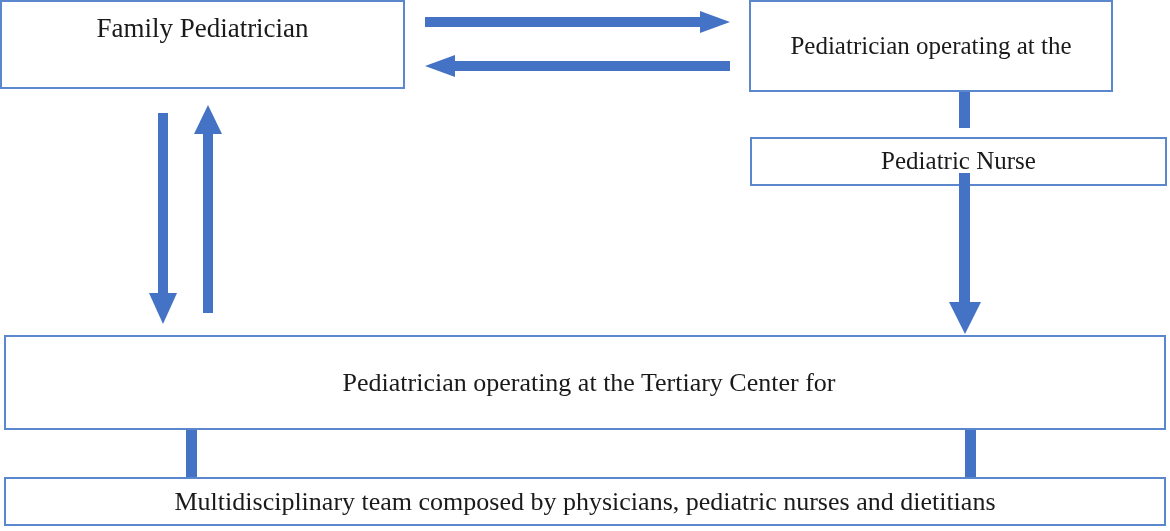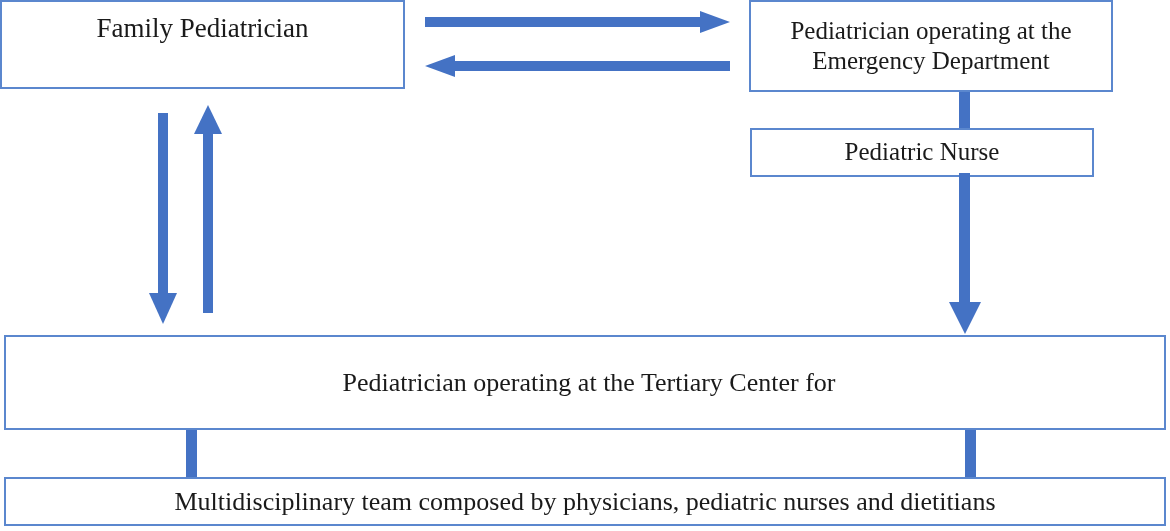--- a/index.html
+++ b/index.html
@@ -41,21 +41,21 @@
     align-items: flex-start;
   }
   #box-family-pediatrician .node-label { padding-top: 10px; font-size: 27px; }
 
   #box-ed-pediatrician {
     left: 749px; top: 0px; width: 364px; height: 92px;
   }
   #box-ed-pediatrician .node-label { font-size: 25px; }
 
   #box-pediatric-nurse {
-    left: 750px; top: 128px; width: 344px; height: 49px;
+    left: 750px; top: 137px; width: 417px; height: 49px;
   }
   #box-pediatric-nurse .node-label { font-size: 25px; }
 
   #box-tertiary-center {
     left: 4px; top: 335px; width: 1162px; height: 95px;
   }
   #box-tertiary-center .node-label { font-size: 26px; padding-left: 16px; }
 
   #box-multidisciplinary-team {
     left: 4px; top: 477px; width: 1162px; height: 49px;
@@ -87,21 +87,20 @@
 
 <div id="diagram-root">
 
   <div class="node-box" id="box-family-pediatrician">
     <span class="node-label">Family Pediatrician</span>
   </div>
 
   <div class="node-box" id="box-ed-pediatrician">
     <span class="node-label">
       <span>Pediatrician operating at the</span><br>
-      <span>Emergency Department</span>
     </span>
   </div>
 
   <div class="node-box" id="box-pediatric-nurse">
     <span class="node-label">Pediatric Nurse</span>
   </div>
 
   <div class="node-box" id="box-tertiary-center">
     <span class="node-label">
       <span>Pediatrician operating at the Tertiary Center for</span><br>

